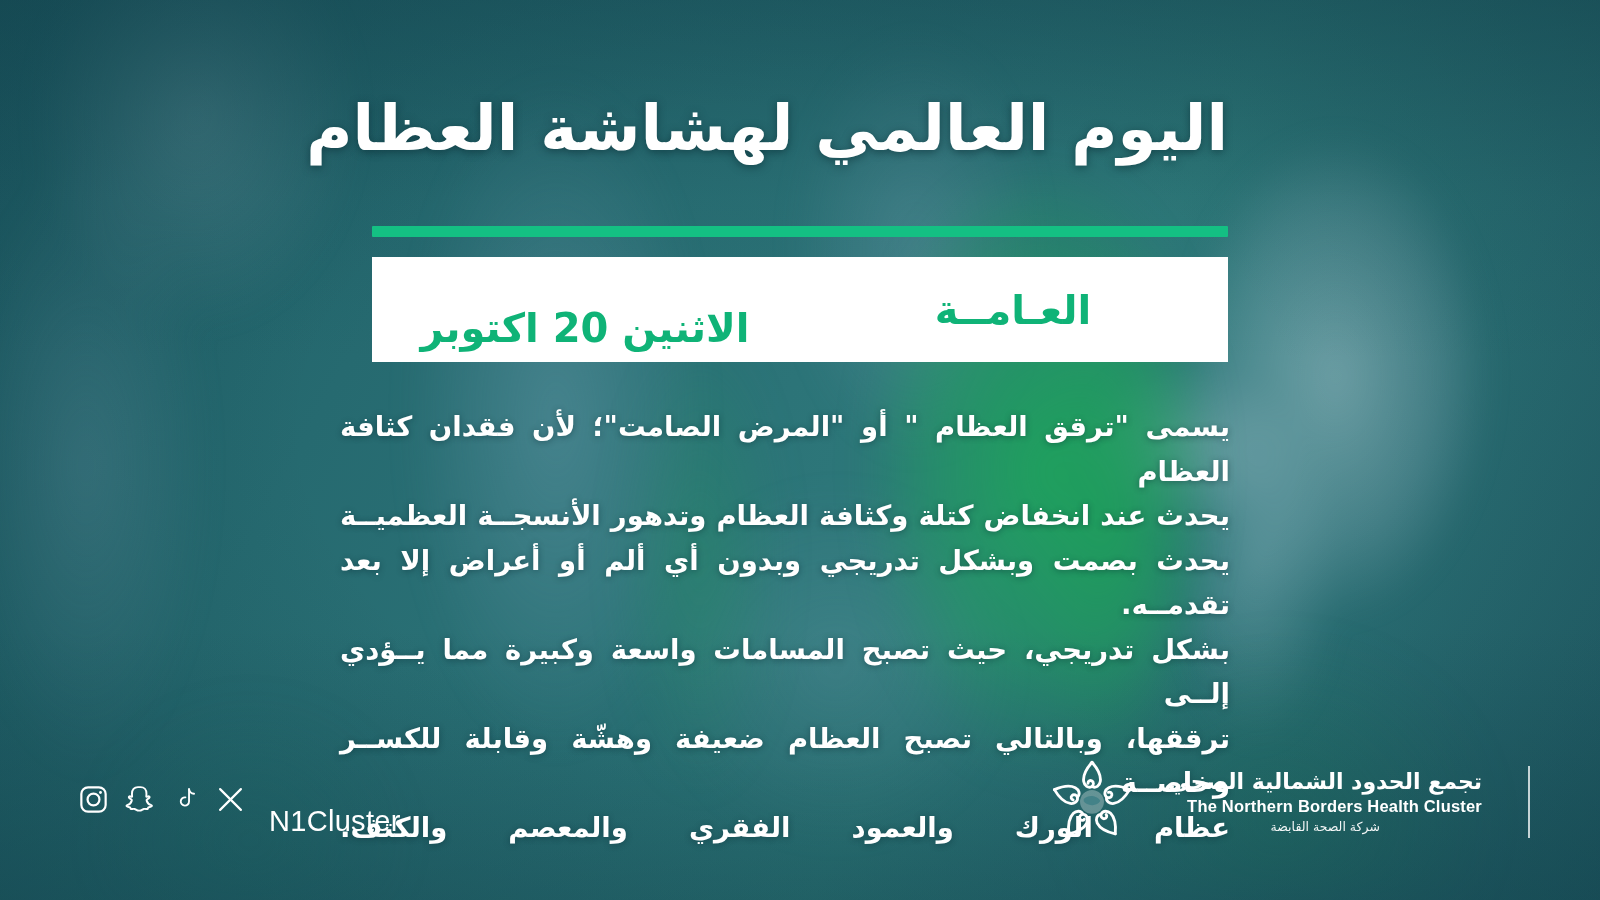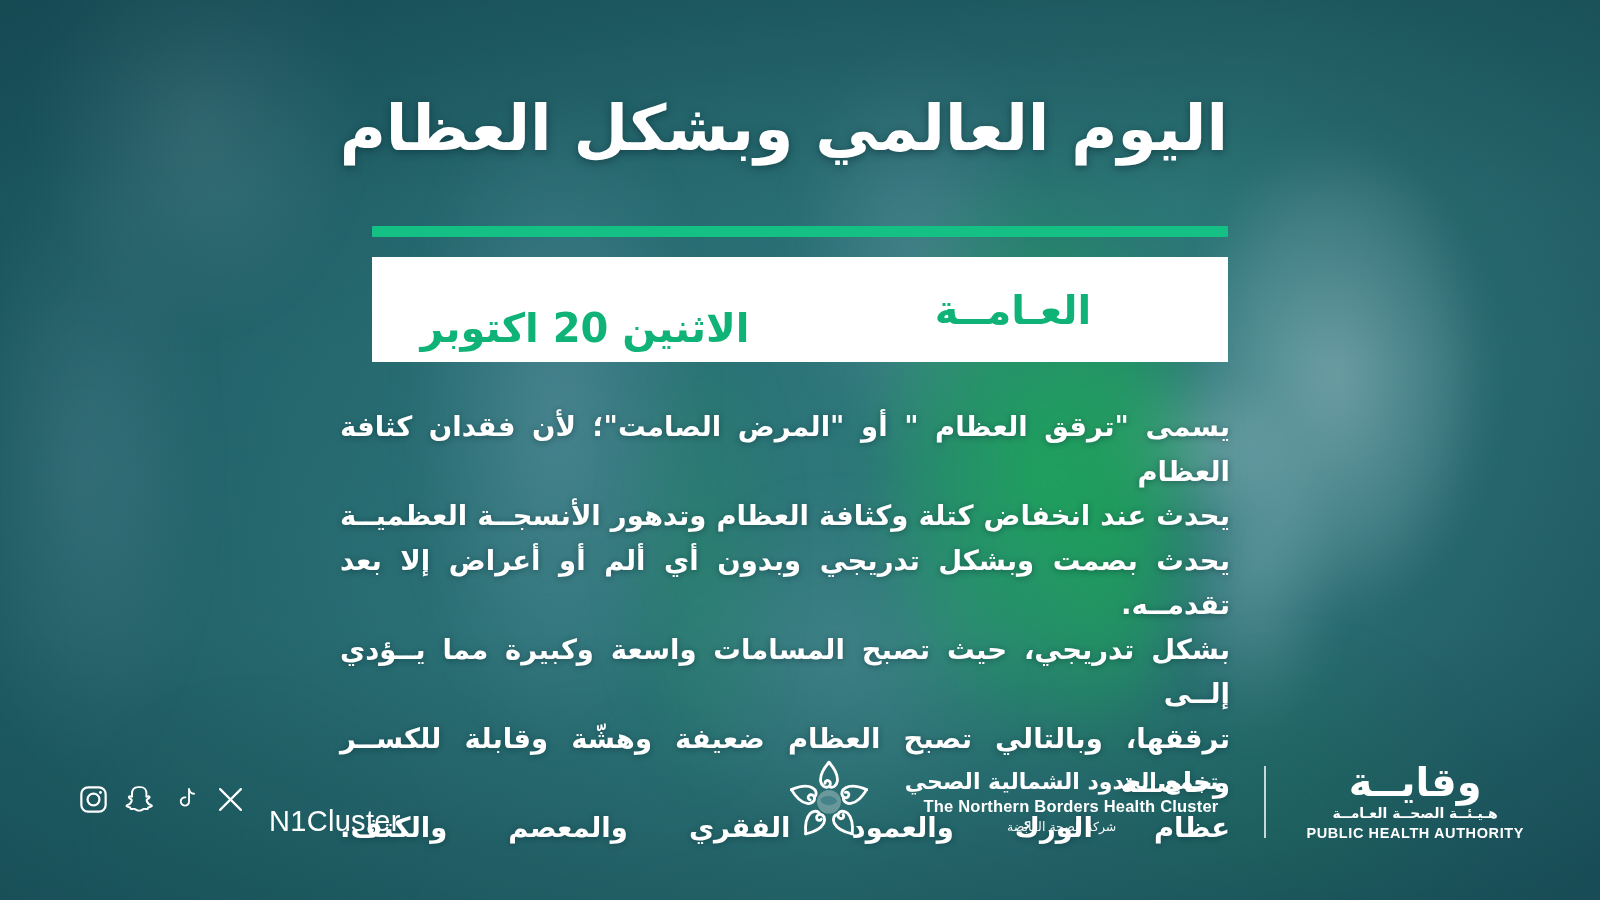--- a/index.html
+++ b/index.html
@@ -188,21 +188,21 @@
 <div class="poster">
 
   <div class="bg-base"></div>
   <div class="bg-figure"></div>
   <div class="bg-green-glow"></div>
   <div class="bg-soft-top"></div>
   <div class="bg-vignette"></div>
 
   <div class="content">
 
-    <h1 class="title">اليوم العالمي وبشكل العظام</h1>
+    <h1 class="title">اليوم العالمي لهشاشة العظام</h1>
 
     <div class="accent-bar"></div>
 
     <div class="label-box">
       <div class="label-cell section">العـامــة</div>
       <div class="cell-divider"></div>
       <div class="label-cell date">الاثنين 20 اكتوبر</div>
     </div>
 
     <div class="body-text">
@@ -279,22 +279,17 @@
       </span>
 
       <div class="logo-cluster">
         <div class="ar">تجمع الحدود الشمالية الصحي</div>
         <div class="en">The Northern Borders Health Cluster</div>
         <div class="sub">شركة الصحة القابضة</div>
       </div>
 
       <div class="logo-sep"></div>
 
-      <div class="logo-pha">
-        <div class="wiqaya">وقايــة</div>
-        <div class="ar2">هـيـئــة الصحــة العـامــة</div>
-        <div class="en2">PUBLIC HEALTH AUTHORITY</div>
-      </div>
 
     </div>
 
   </div>
 </div>
 
 </body></html>

